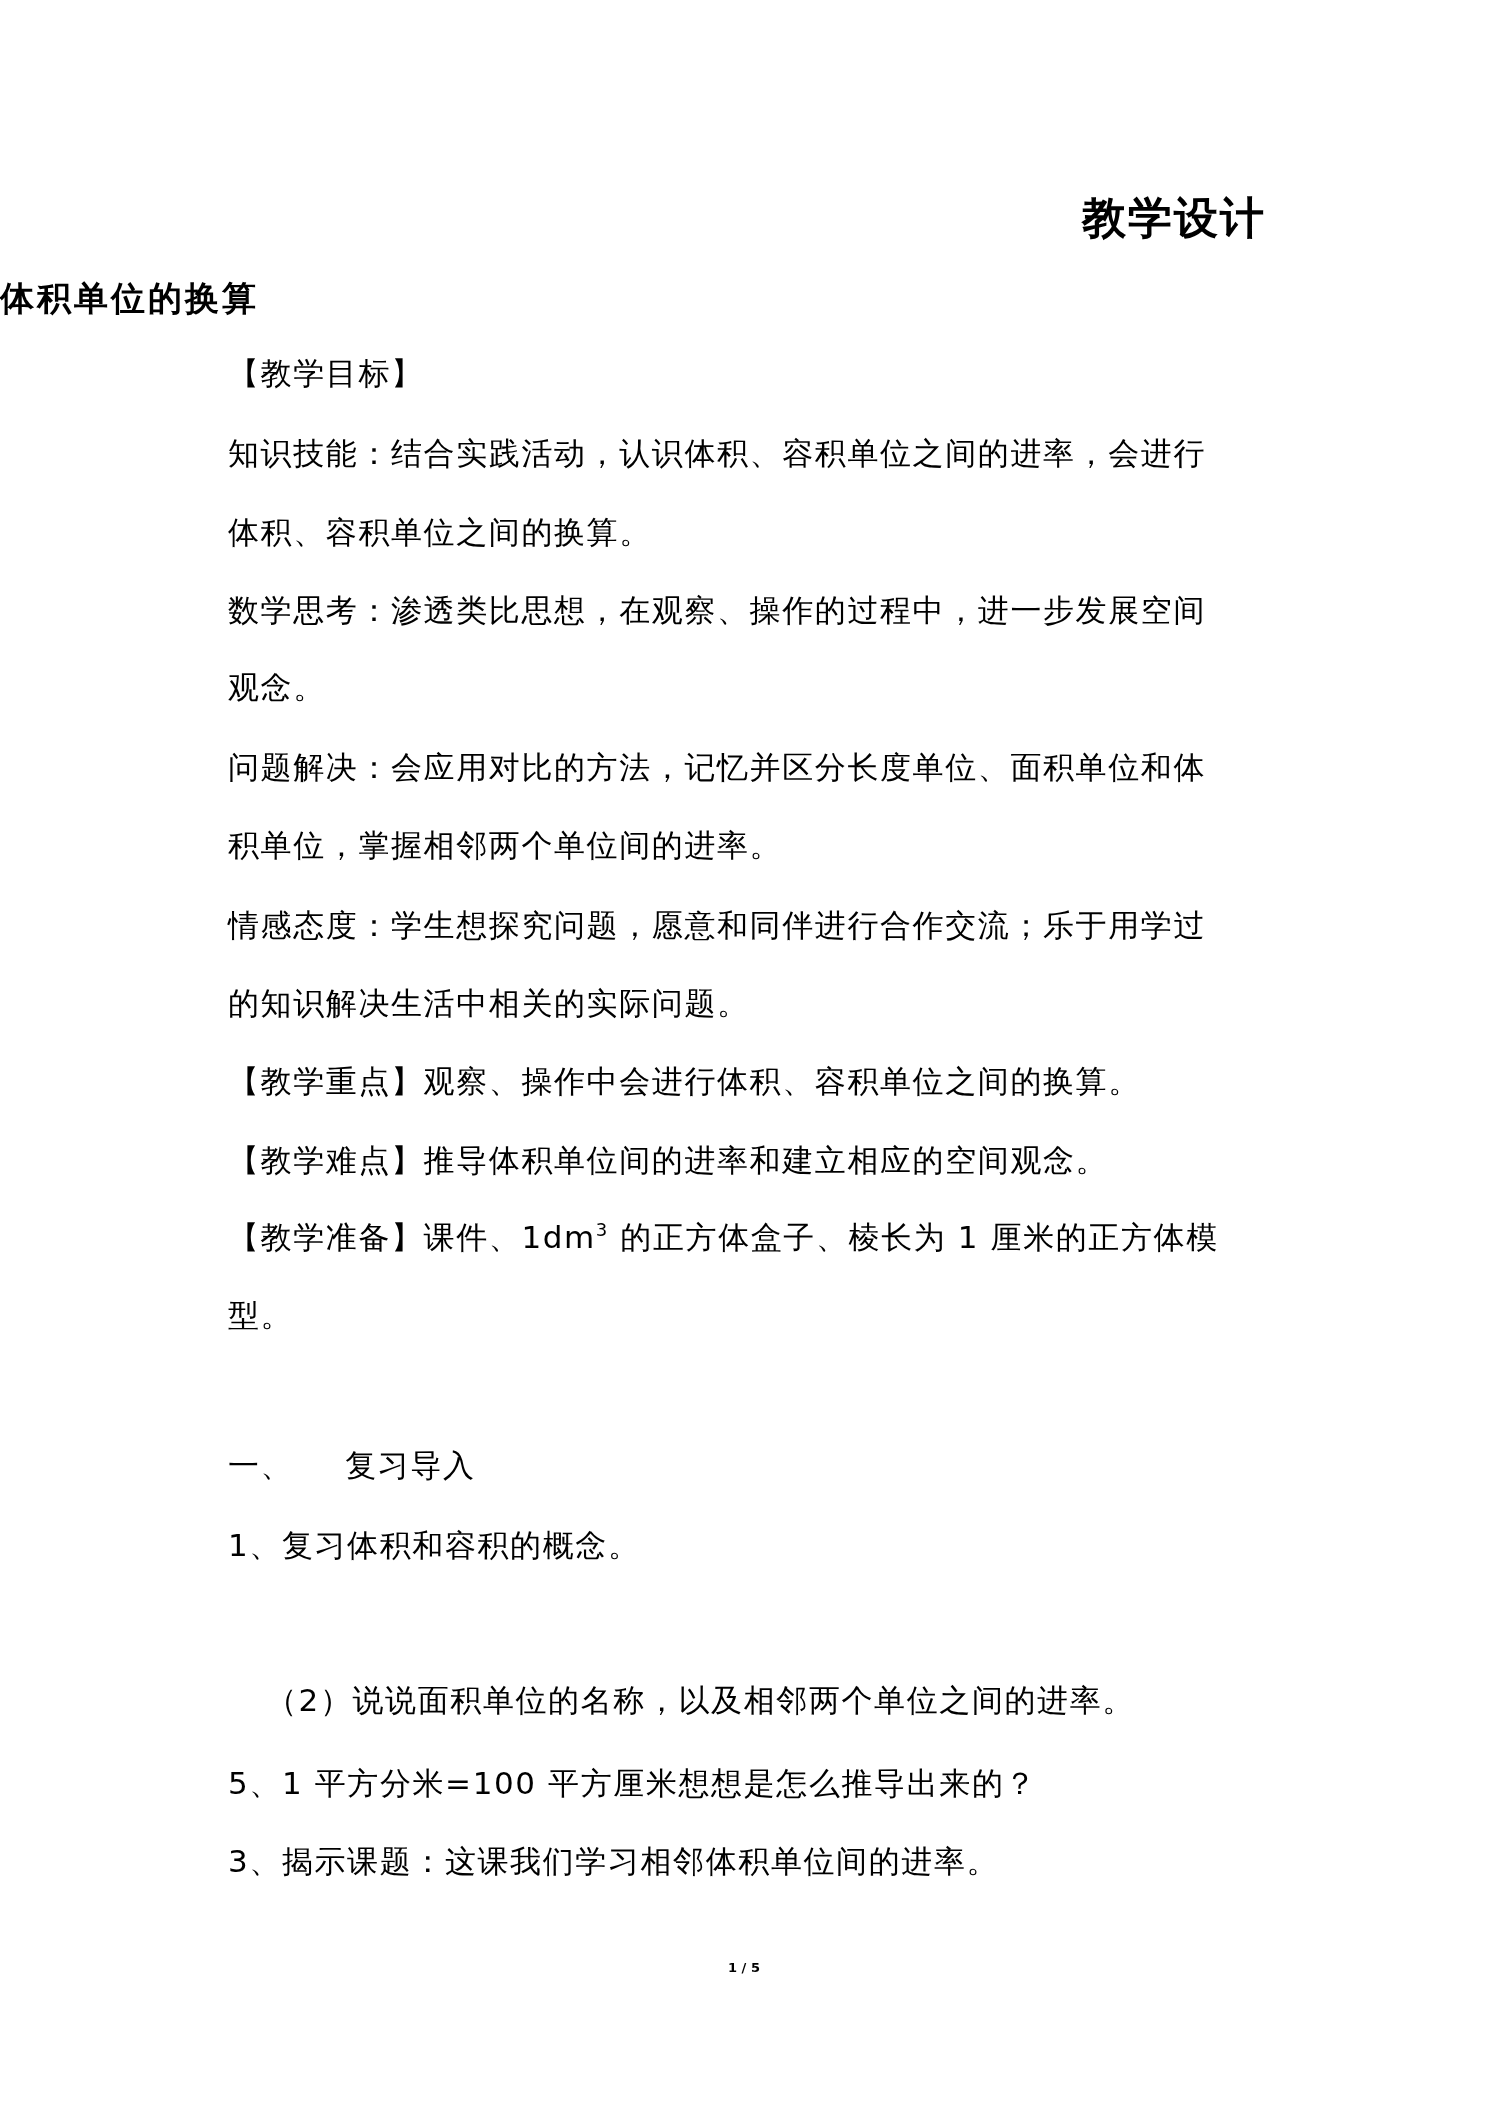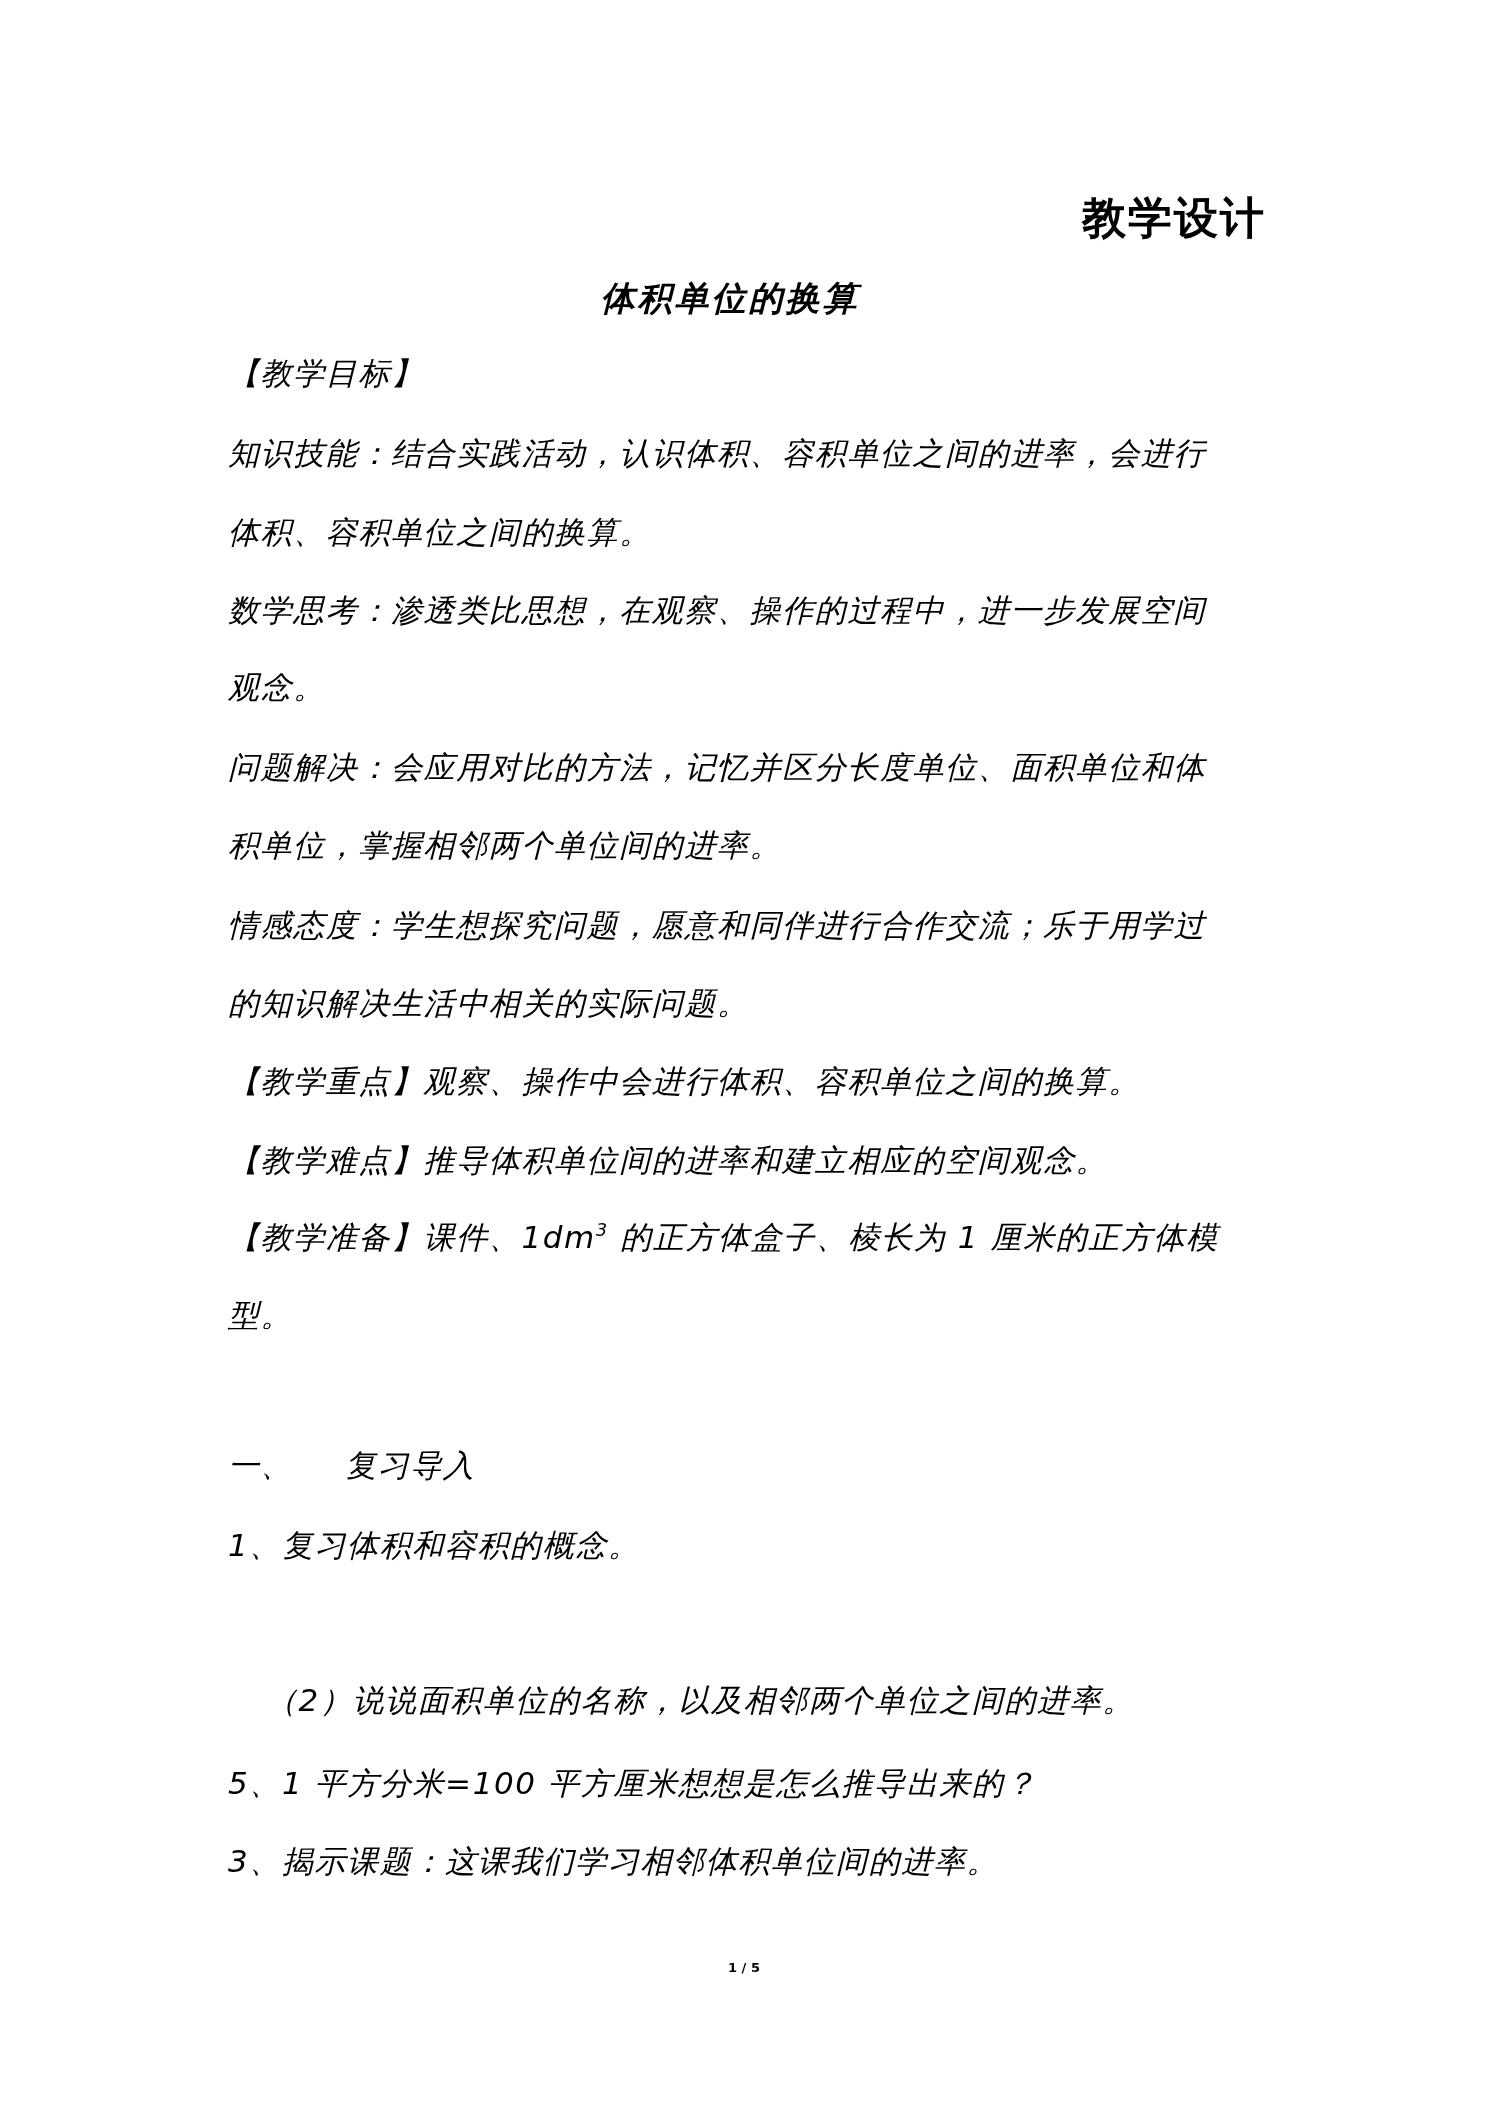--- a/index.html
+++ b/index.html
@@ -5,29 +5,29 @@
   html, body { margin: 0; padding: 0; background: #ffffff; }
   body {
     width: 1488px; height: 2104px; position: relative; overflow: hidden;
     font-family: "DejaVu Sans", "Liberation Sans", sans-serif;
     color: #000000;
   }
   .page { position: absolute; left: 0; top: 0; width: 1488px; height: 2104px; background: #ffffff; }
   .line {
     position: absolute; left: 228px; width: 1040px;
     font-size: 31px; line-height: 40px; height: 40px;
-    white-space: nowrap; letter-spacing: 1.6px; font-style: italic;
+    white-space: nowrap; letter-spacing: 1.6px;
   }
   .header-right {
     position: absolute; right: 222px; top: 196px;
     font-size: 44px; font-weight: bold; line-height: 44px; letter-spacing: 2px;
   }
   .doc-title {
-    position: absolute; left: 0; width: 1460px; top: 276px; text-align: center;
-    font-size: 34px; font-weight: bold; line-height: 44px; letter-spacing: 3px; font-style: italic;
+    position: absolute; left: 0; width: 1460px; top: 276px; text-align: left;
+    font-size: 34px; font-weight: bold; line-height: 44px; letter-spacing: 3px;
   }
   .indent { left: 266px; }
   .gap { display: inline-block; width: 52px; }
   sup.sup { font-size: 18px; vertical-align: 12px; line-height: 0; }
   .footer {
     position: absolute; left: 0; width: 1488px; top: 1956px; text-align: center;
     font-size: 13px; font-weight: bold; line-height: 24px;
   }
 </style>
 </head>

